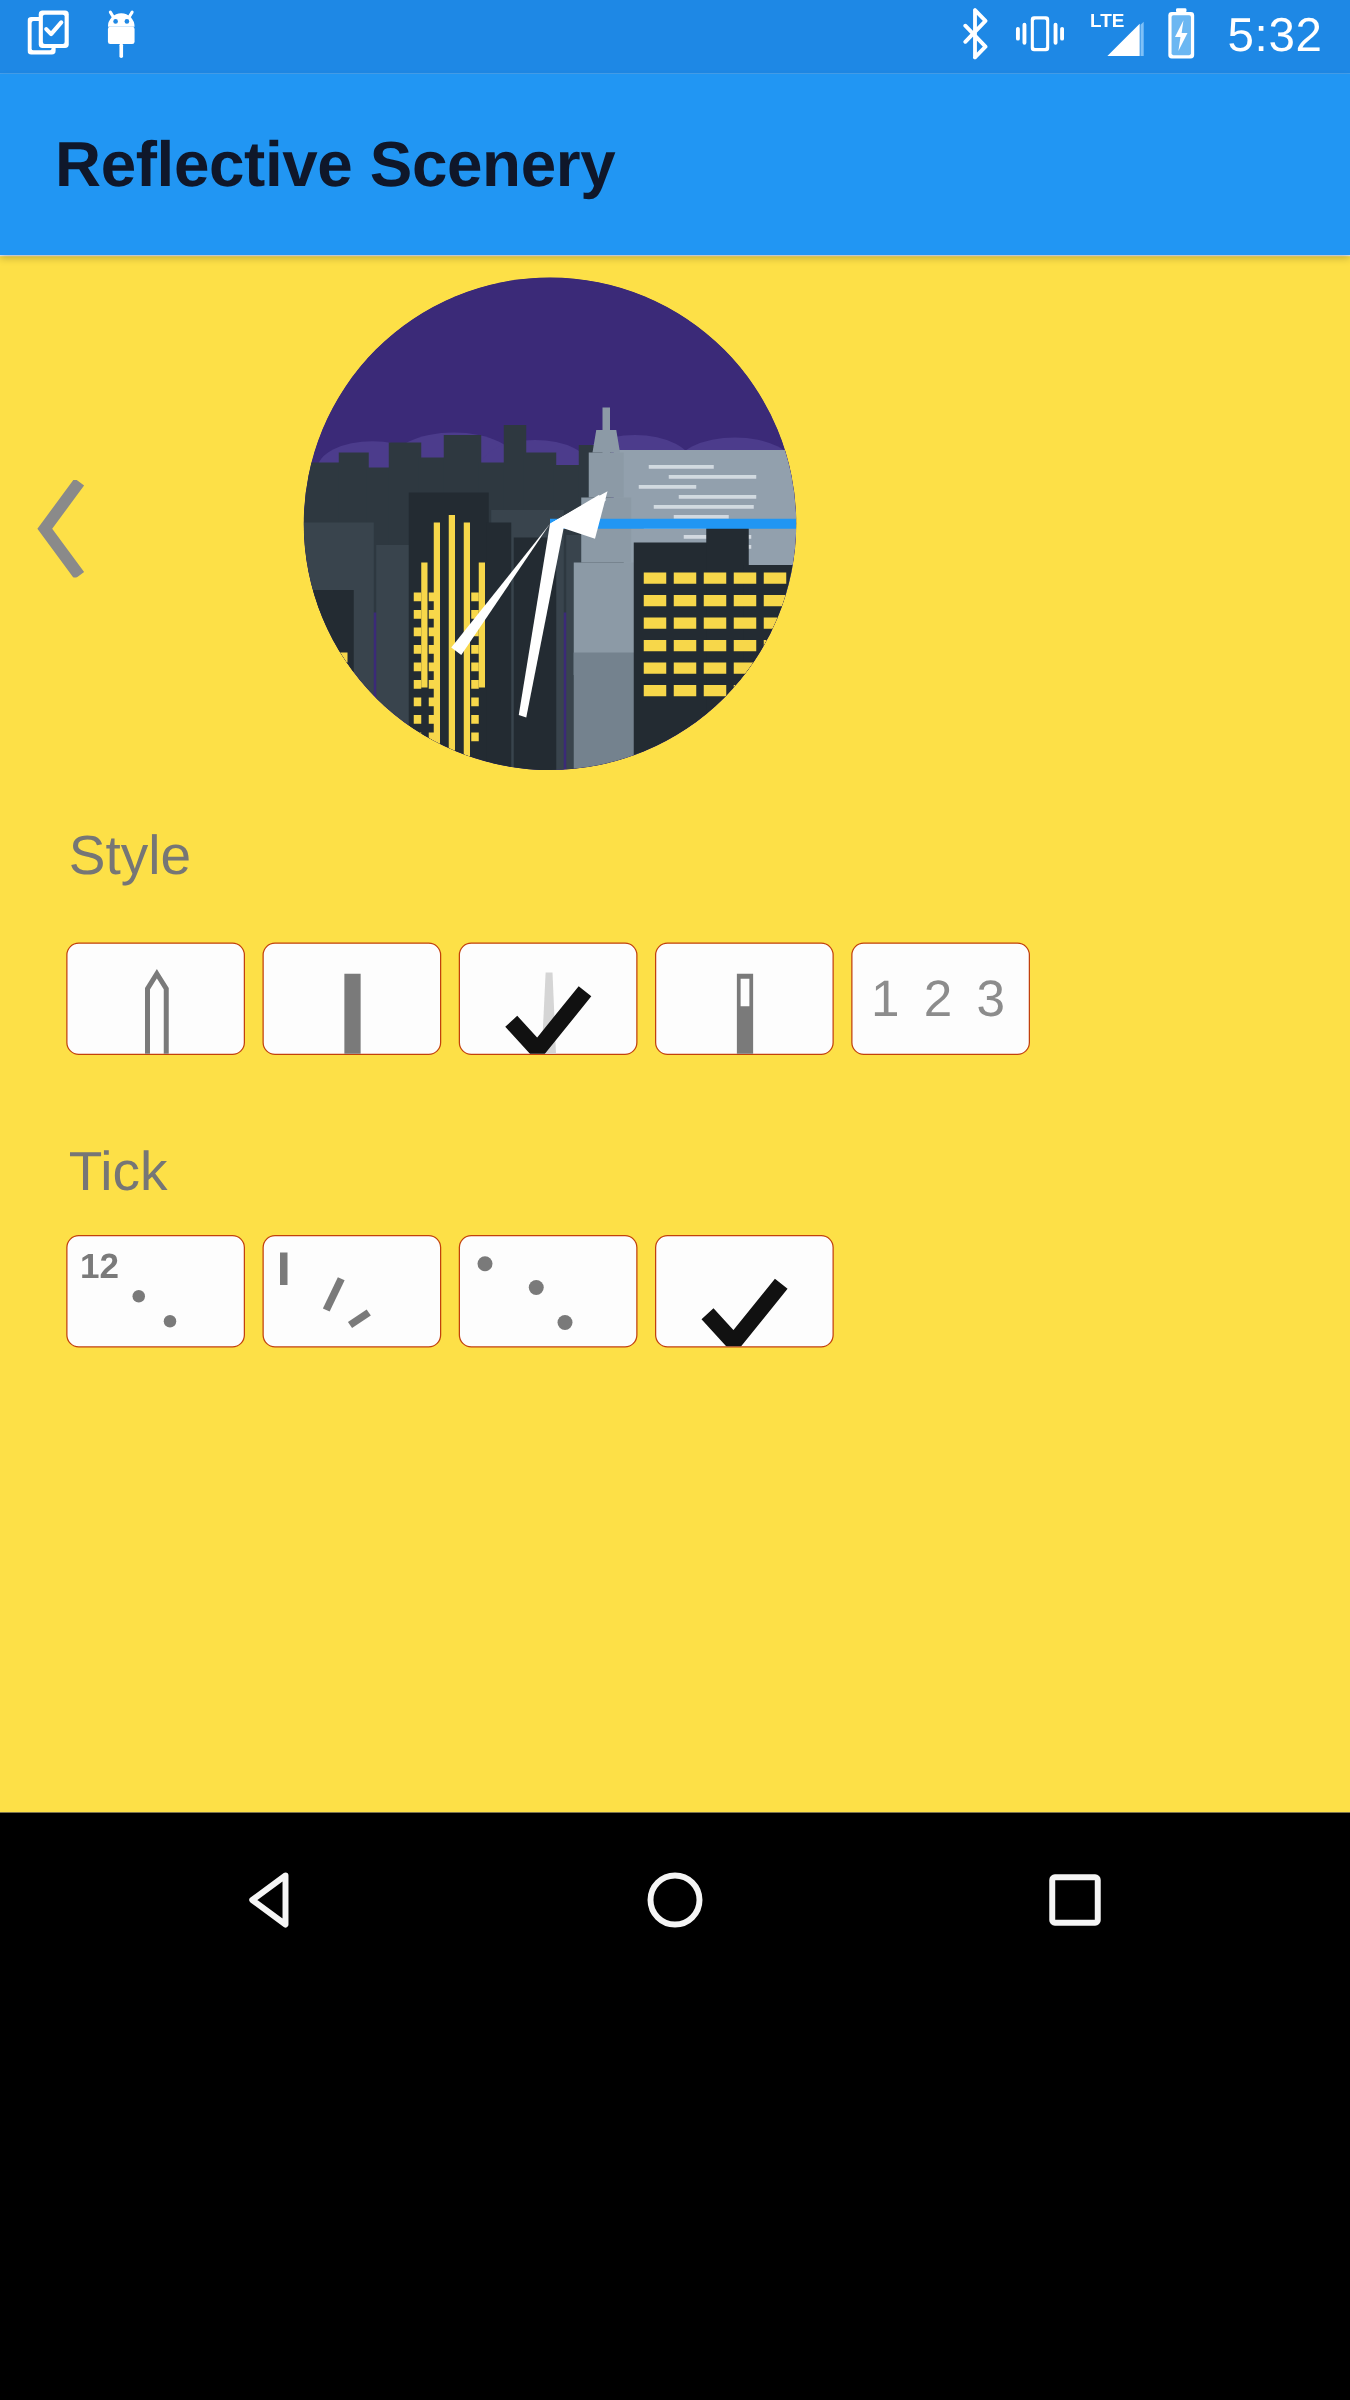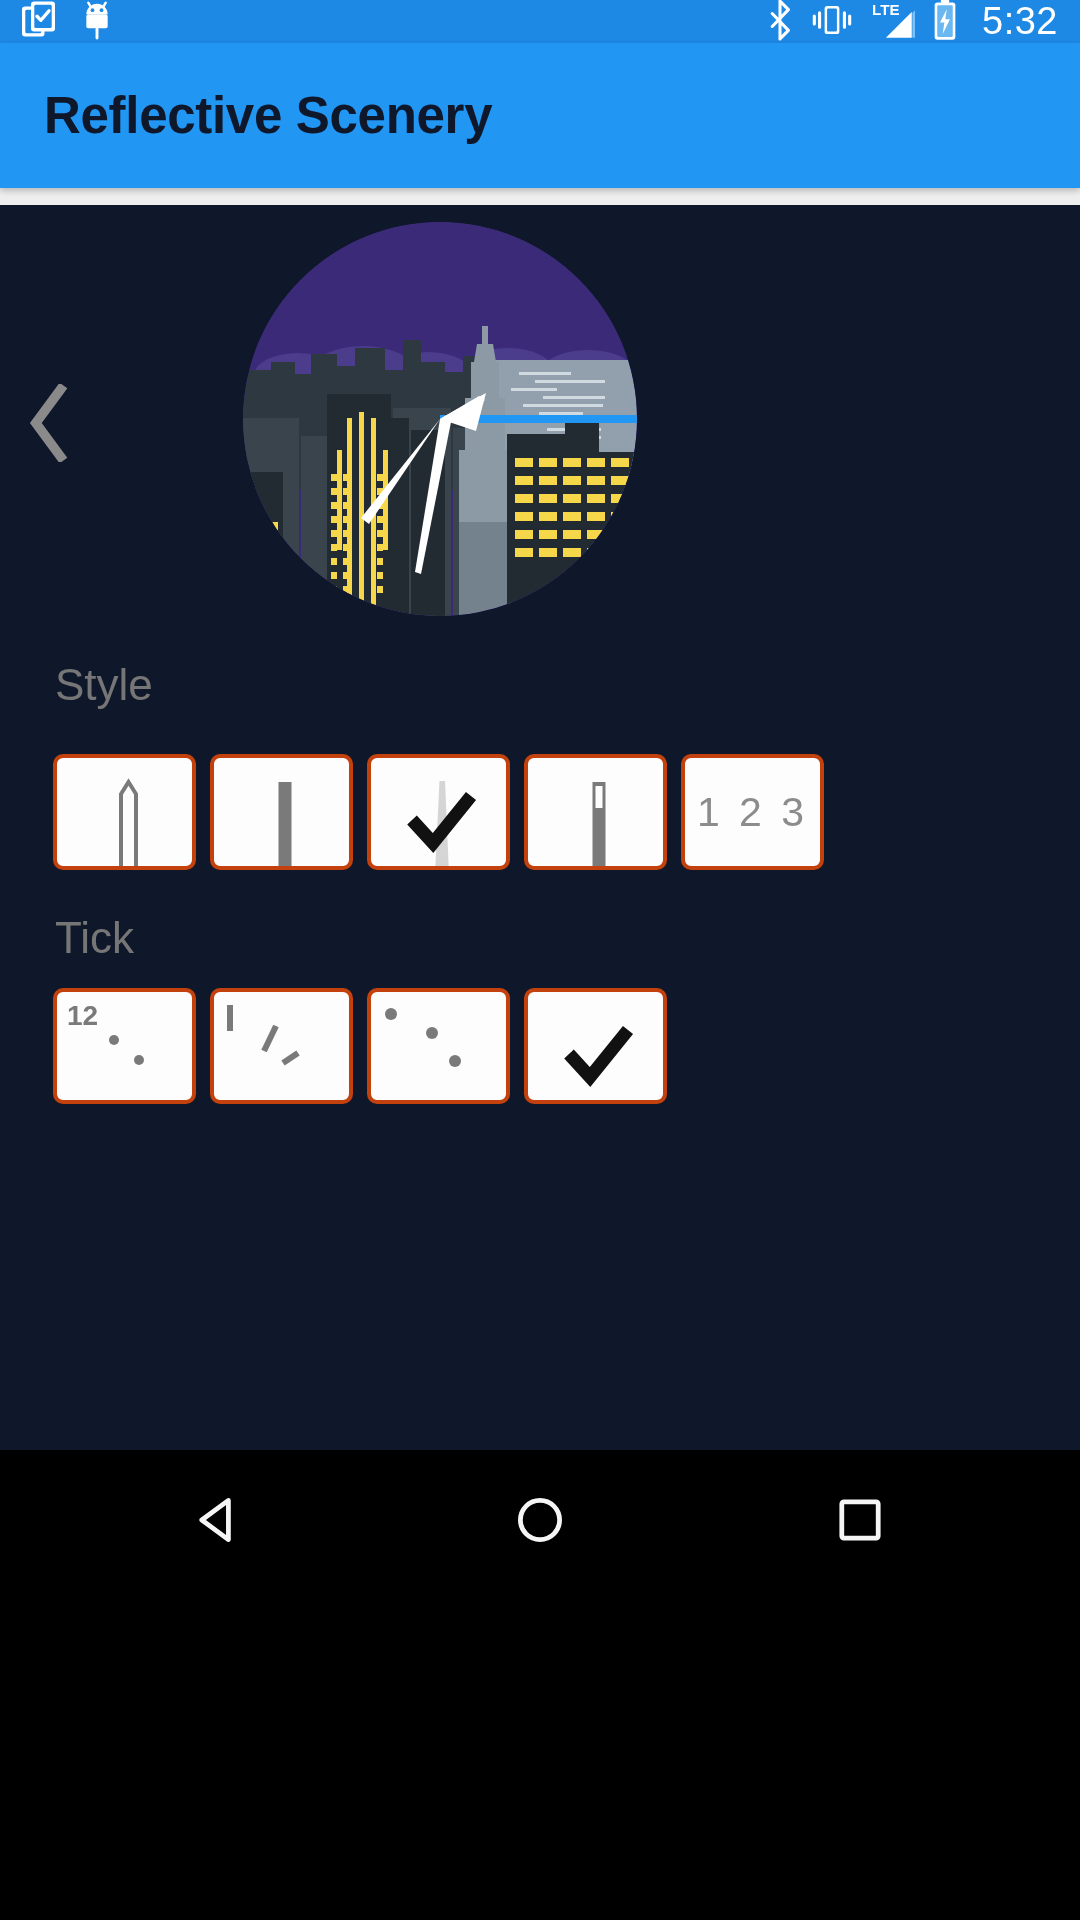--- a/index.html
+++ b/index.html
@@ -6,21 +6,21 @@
   html,body { width:1080px; height:1920px; }
   body {
     font-family:"Liberation Sans", sans-serif;
     background:#EEEEEE;
     overflow:hidden;
     position:relative;
   }
 
   
   #status-bar{
-    height:43px; background:#1E88E5;
+    height:59px; background:#1E88E5;
     display:flex; align-items:center;
     padding:0 22px; position:relative;
   }
   #status-left{ display:flex; align-items:center; gap:22px; }
   #status-right{ margin-left:auto; display:flex; align-items:center; gap:16px; }
   .sicon{ display:block; }
   #clock-text{
     color:#fff; font-size:38px; font-weight:400;
     letter-spacing:0.5px; margin-left:8px;
   }
@@ -34,21 +34,21 @@
   }
   #app-title{
     color:#0f172a; font-size:51px; font-weight:700;
     letter-spacing:-0.3px;
   }
 
   
   #content{
     position:absolute; top:205px; left:0;
     width:1080px; height:1245px;
-    background:#0f172a;
+    background:#fde047;
   }
 
   
   #preview-area{
     position:relative; height:435px; width:100%;
   }
   #prev-btn{
     position:absolute; left:14px; top:172px;
     width:72px; height:92px;
     display:flex; align-items:center; justify-content:center;
@@ -73,23 +73,23 @@
 
   
   .option-row{
     position:absolute; left:0; width:1080px;
     display:flex; gap:14px; padding-left:53px;
   }
   #style-row{ top:549px; }
   #tick-row{ top:783px; }
 
   .option-card{
-    width:143px; height:116px;
+    width:143px; height:90px;
     background:#FDFDFD;
-    border:4px solid #c2410c;
+    border:1px solid #c2410c;
     border-radius:10px;
     position:relative;
     overflow:hidden;
     cursor:pointer;
     flex:0 0 auto;
   }
   .card-num{
     position:absolute; left:0; top:0; width:100%; height:100%;
     display:flex; align-items:center; justify-content:center;
     font-size:41px; color:#8C8C8C; letter-spacing:4px;

